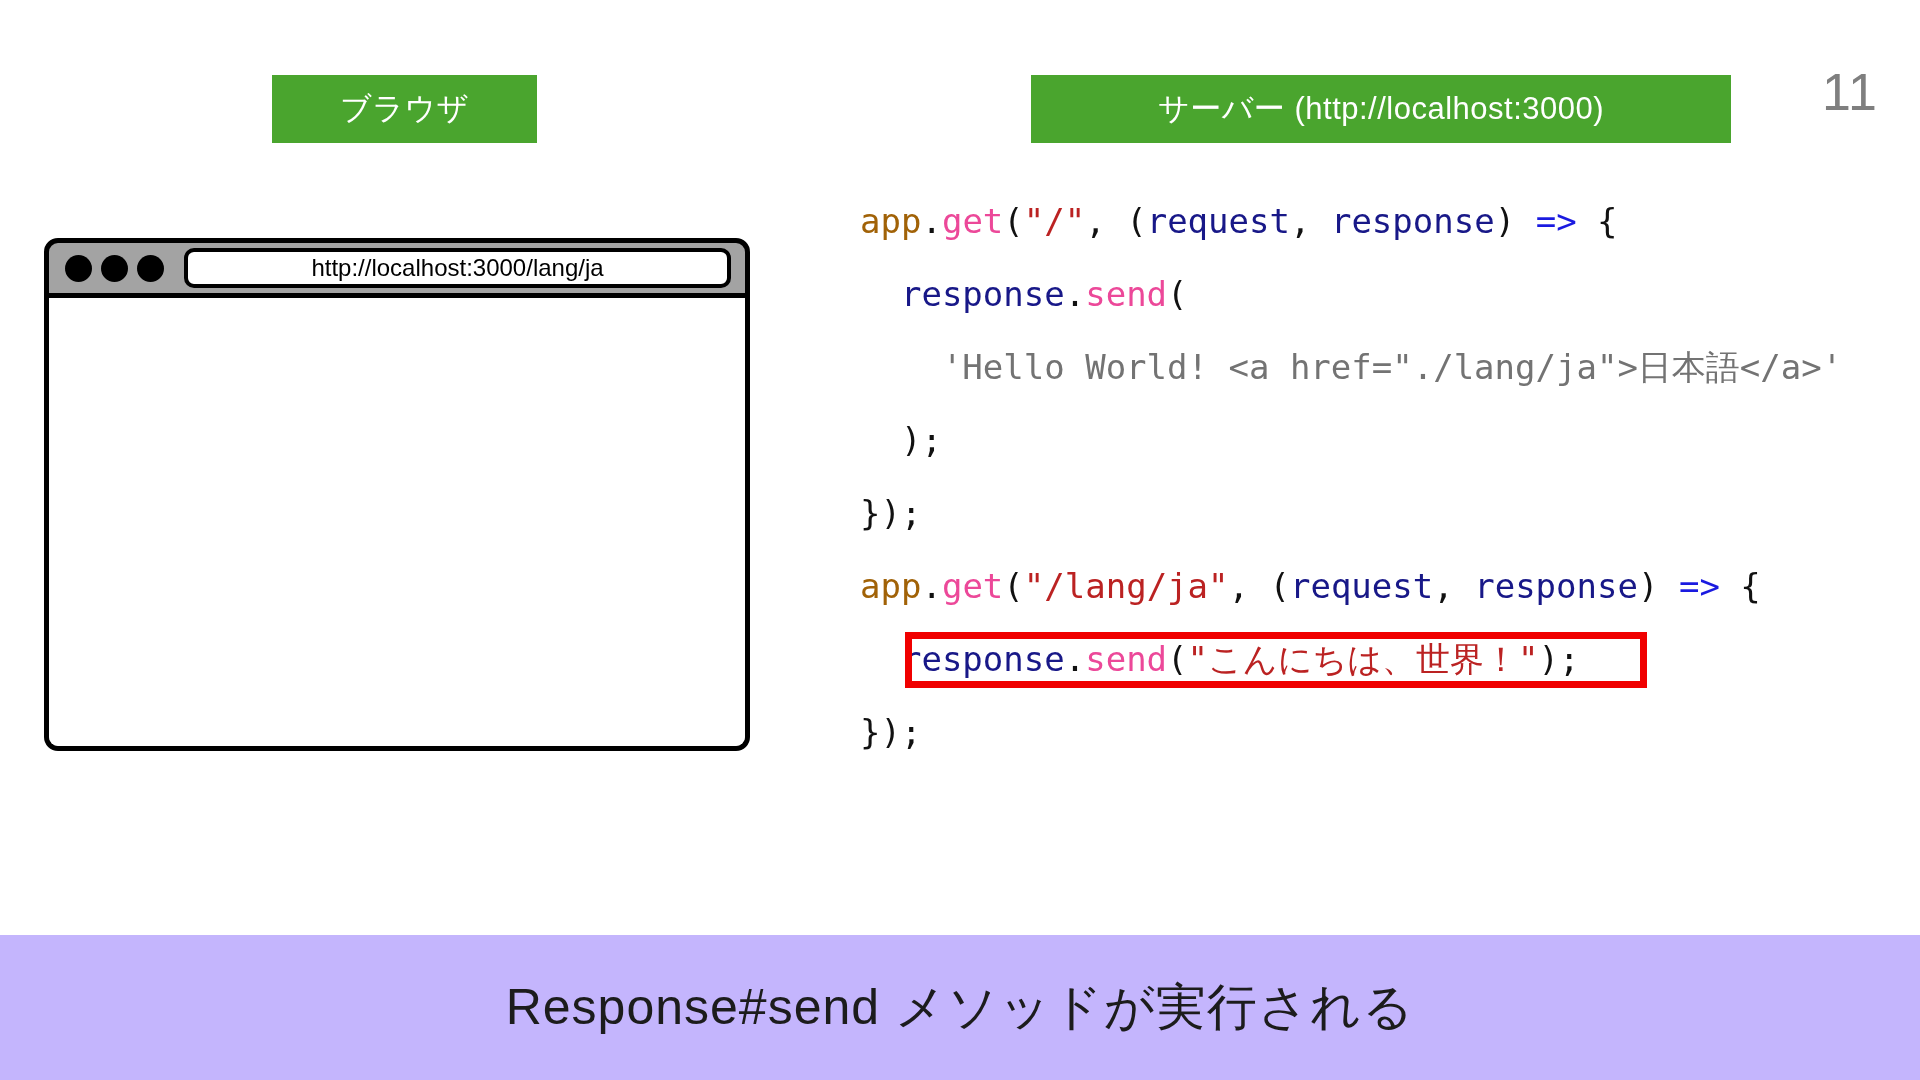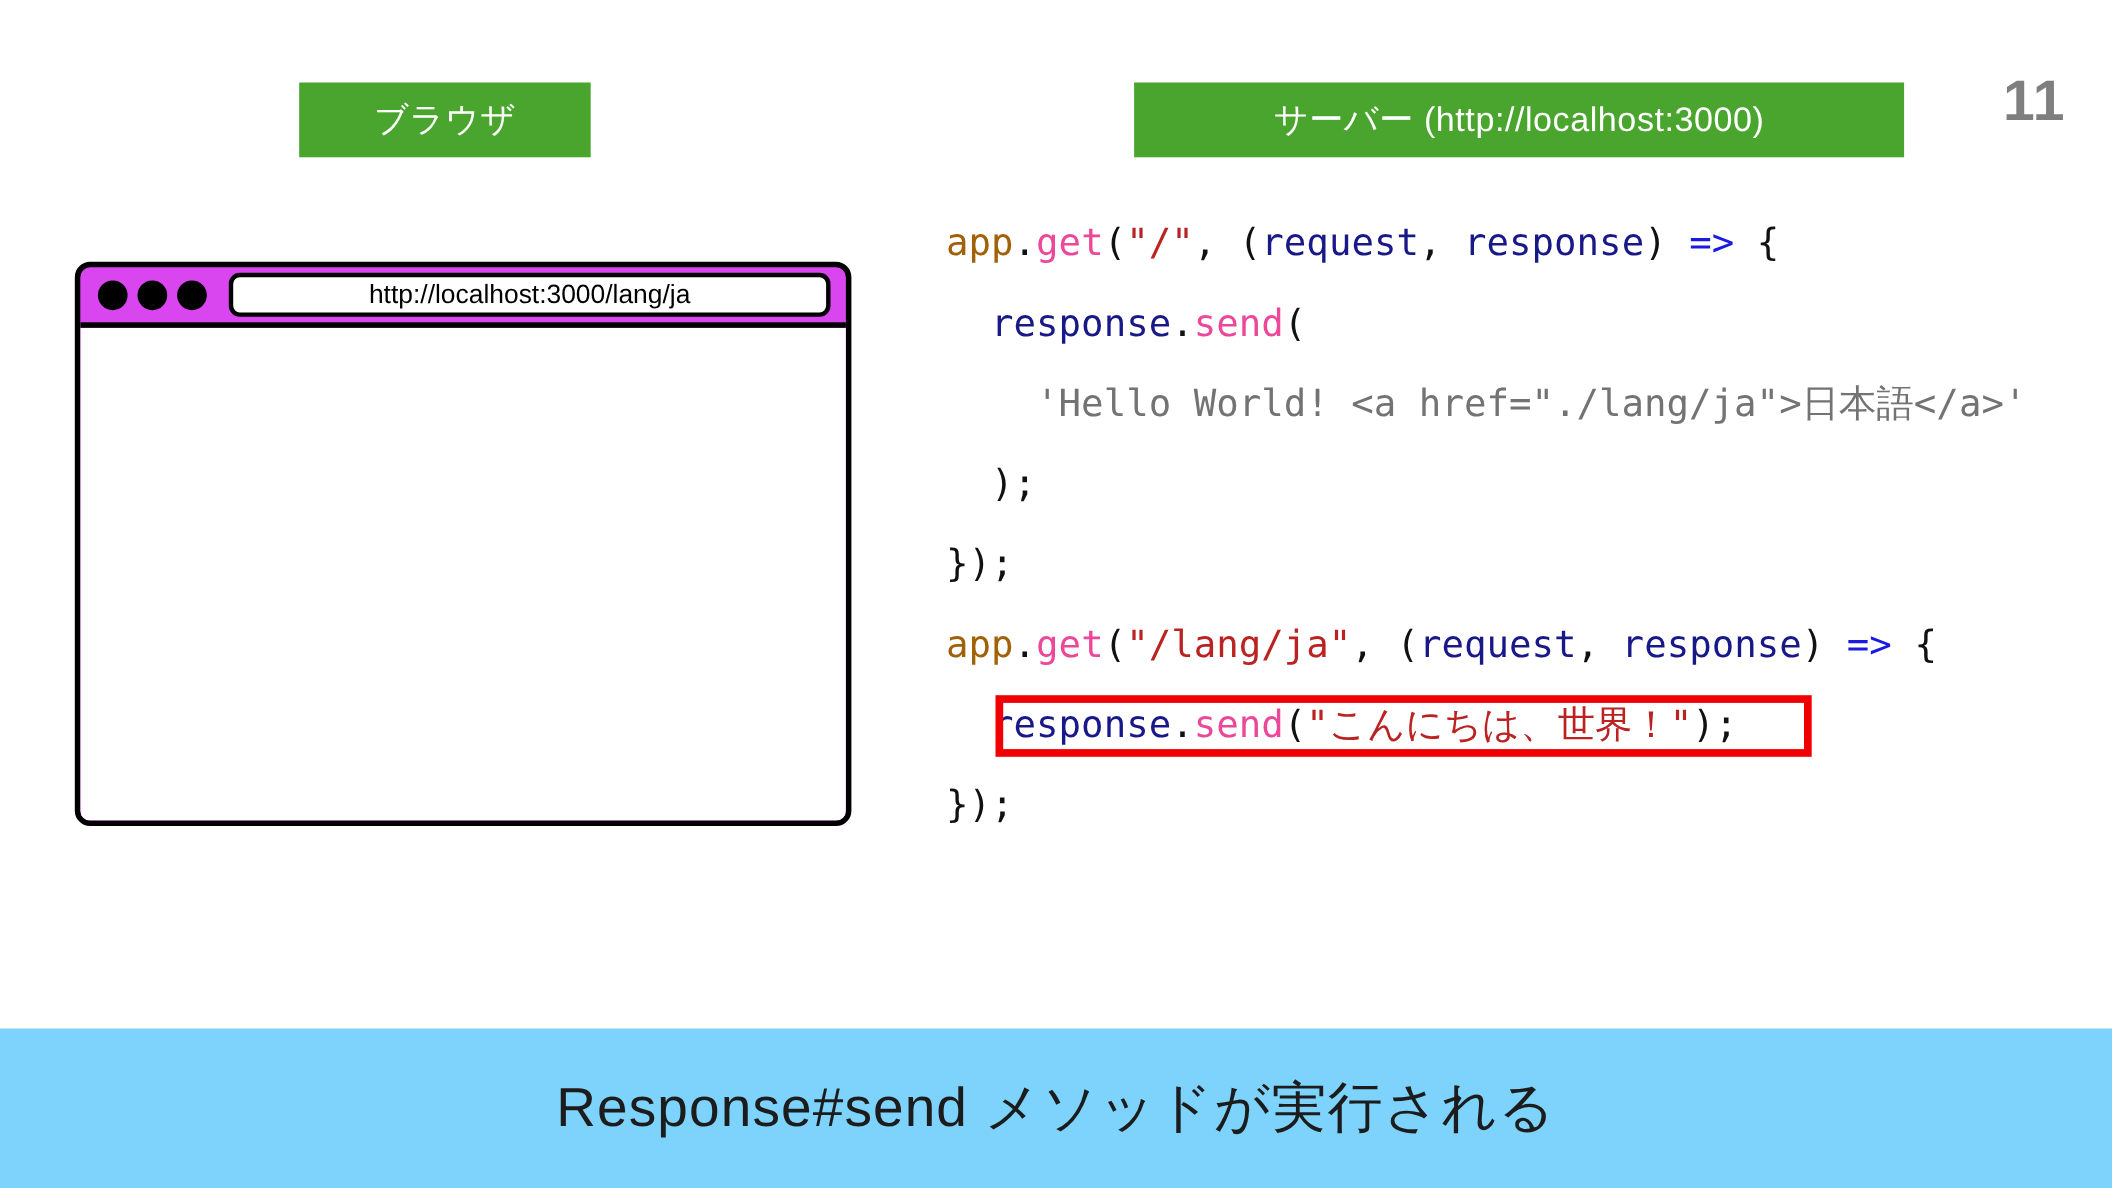--- a/index.html
+++ b/index.html
@@ -47,35 +47,35 @@
     font-size: 31px;
   }
 
   
   #page-number {
     position: absolute;
     right: 42px;
     top: 62px;
     font-size: 52px;
     color: #7f7f7f;
-    font-weight: bold;
+    font-weight: normal;
     letter-spacing: 1px;
     margin-left: 48px;
   }
 
   
   #browser-window {
     position: absolute;
-    left: 68px;
+    left: 44px;
     top: 238px;
     width: 706px;
     height: 513px;
     border: 5px solid #000000;
     border-radius: 14px;
-    background: #d946ef;
+    background: #a3a3a3;
     overflow: hidden;
   }
 
   #browser-chrome {
     position: relative;
     height: 55px;
     border-bottom: 5px solid #000000;
     display: flex;
     align-items: center;
     padding-left: 16px;
@@ -149,21 +149,21 @@
     pointer-events: none;
   }
 
   
   #footer-band {
     position: absolute;
     left: 0;
     bottom: 0;
     width: 1920px;
     height: 145px;
-    background: #7dd3fc;
+    background: #c4b5fd;
     display: flex;
     align-items: center;
     justify-content: center;
   }
 
   #footer-text {
     font-size: 50px;
     color: #1c1c1c;
     font-family: "Liberation Sans", sans-serif;
     letter-spacing: 1px;

